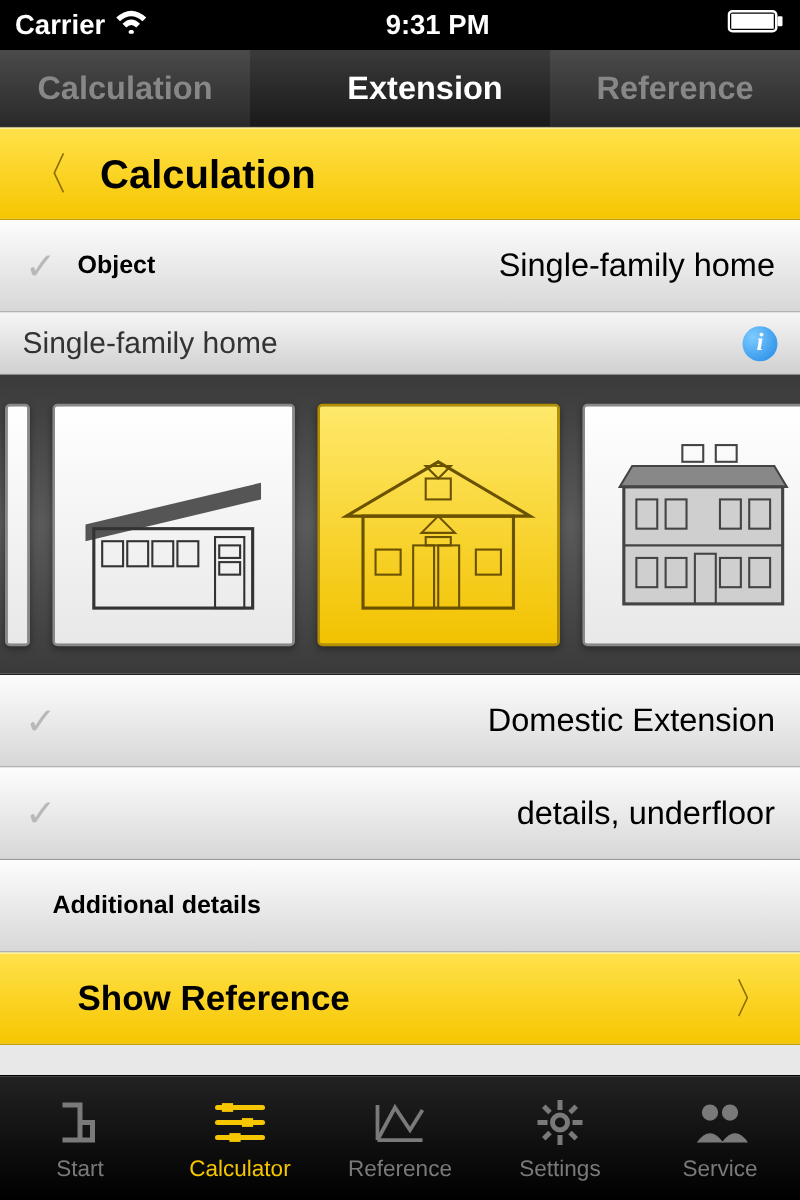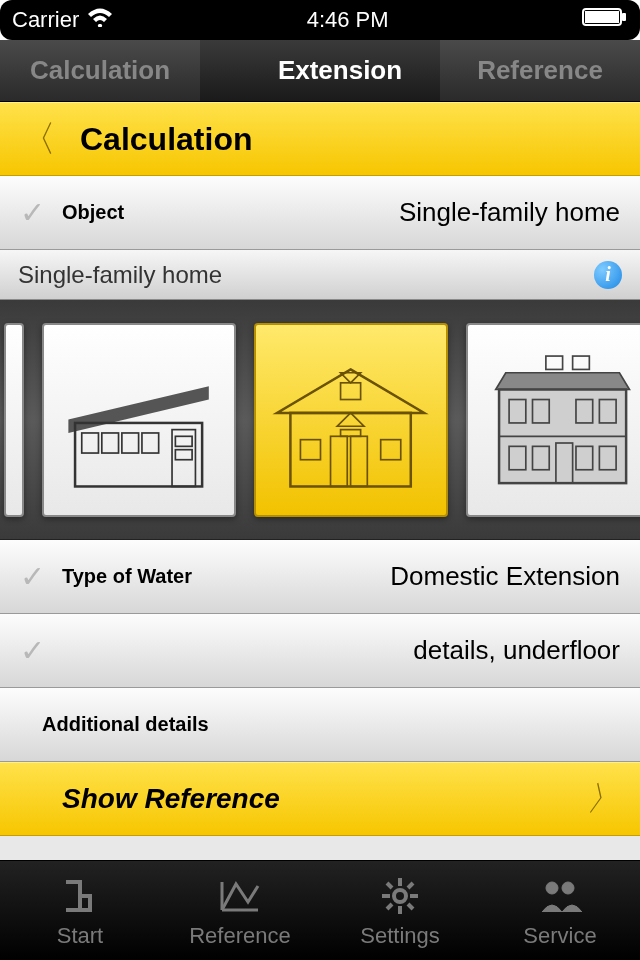--- a/index.html
+++ b/index.html
@@ -1,20 +1,20 @@
 <!DOCTYPE html>
 <html><head>
 <meta charset="utf-8">
 <style>
   * { box-sizing: border-box; margin: 0; padding: 0; }
   html, body { width: 640px; height: 960px; font-family: -apple-system, Helvetica, Arial, sans-serif; overflow: hidden; }
   body { display: flex; flex-direction: column; background: #fff; }
 
   
-  .status-bar { height: 40px; background: #000; color: #fff; display: flex; align-items: center; justify-content: space-between; padding: 0 12px; font-size: 22px; font-weight: 400; border-radius: 12px; }
+  .status-bar { height: 40px; background: #000; color: #fff; display: flex; align-items: center; justify-content: space-between; padding: 0 12px; font-size: 22px; font-weight: 700; }
   .status-left, .status-right { display: flex; align-items: center; gap: 8px; }
   .wifi-icon { display: inline-block; }
 
   
   .top-tabs { height: 62px; background: linear-gradient(#4a4a4a,#2a2a2a); display: flex; align-items: center; border-bottom: 1px solid #000; }
   .top-tab { flex: 1; text-align: center; font-size: 26px; font-weight: 700; color: #878787; height: 100%; display: flex; align-items: center; justify-content: center; }
   .top-tab.active { color: #fff; background: linear-gradient(#3a3a3a,#1a1a1a); padding-left: 40px; }
 
   
   .yellow-header { height: 74px; background: linear-gradient(#ffe14a,#f6c600); display: flex; align-items: center; padding: 0 20px; border-top: 1px solid #fff08a; border-bottom: 1px solid #c79e00; }
@@ -33,46 +33,46 @@
   .subheader .info { margin-left: auto; width: 28px; height: 28px; border-radius: 50%; background: radial-gradient(circle at 30% 30%, #7ecbff, #1e88e5); color: #fff; font-size: 20px; font-weight: 700; font-style: italic; display: flex; align-items: center; justify-content: center; font-family: Georgia, serif; }
 
   
   .carousel { height: 240px; background: linear-gradient(#3a3a3a,#5a5a5a 50%,#3a3a3a); display: flex; align-items: center; padding: 0 8px; gap: 18px; overflow: hidden; border-bottom: 1px solid #222; }
   .card { width: 194px; height: 194px; background: linear-gradient(#ffffff,#e8e8e8); border: 2px solid #888; border-radius: 4px; flex: 0 0 auto; display: flex; align-items: center; justify-content: center; box-shadow: 0 2px 6px rgba(0,0,0,0.4); }
   .card.partial-left { width: 20px; margin-left: -4px; }
   .card.selected { background: linear-gradient(#ffe96b,#f2c200); border-color: #b58f00; }
   .card svg { width: 88%; height: 88%; }
 
   
-  .yellow-row { height: 74px; background: linear-gradient(#ffe14a,#f6c600); display: flex; align-items: center; padding: 0 20px; border-top: 1px solid #fff08a; border-bottom: 1px solid #c79e00; font-style: italic; }
+  .yellow-row { height: 74px; background: linear-gradient(#ffe14a,#f6c600); display: flex; align-items: center; padding: 0 20px; border-top: 1px solid #fff08a; border-bottom: 1px solid #c79e00; }
   .yellow-row .label { font-size: 28px; font-weight: 700; color: #000; margin-left: 42px; }
   .yellow-row .chev { margin-left: auto; font-size: 34px; color: #8a6d00; }
 
   
   .tabbar { height: 100px; background: linear-gradient(#222,#000); display: flex; border-top: 1px solid #000; margin-top: auto; }
-  .tabbar .titem { flex: 1; display: flex; flex-direction: column; align-items: center; justify-content: center; color: #7a7a7a; font-size: 22px; gap: 4px; }
+  .tabbar .titem { flex: 1; display: flex; flex-direction: column; align-items: center; justify-content: center; color: #7a7a7a; font-size: 18px; gap: 4px; }
   .tabbar .titem.active { color: #f6c600; }
   .tabbar .ticon { height: 46px; display: flex; align-items: center; justify-content: center; }
   .tabbar svg { stroke: currentColor; fill: currentColor; }
 
   .spacer { flex: 1; background: #e8e8e8; }
 </style>
 </head>
 <body>
 
 <div class="status-bar">
   <div class="status-left">
     <span>Carrier</span>
     <span class="wifi-icon">
       <svg width="26" height="20" viewBox="0 0 26 20">
           <path d="M1 7 Q13 -4 25 7 L22 10 Q13 2 4 10 Z M6 12 Q13 5 20 12 L17 15 Q13 11 9 15 Z M12 17 a2 2 0 1 0 2 0 Z" fill="#fff"></path>
         </svg>
     </span>
   </div>
-  <span>4:46 PM</span>
+  <span>9:31 PM</span>
   <div class="status-right">
     <span>
       <svg width="46" height="20" viewBox="0 0 46 20">
           <rect x="1" y="2" width="38" height="16" rx="3" fill="none" stroke="#fff" stroke-width="2"></rect>
           <rect x="3" y="4" width="34" height="12" fill="#fff"></rect>
           <rect x="40" y="6" width="4" height="8" rx="1" fill="#fff"></rect>
         </svg>
     </span>
   </div>
 </div>
@@ -147,21 +147,20 @@
       <rect x="58" y="66" width="10" height="14" fill="none" stroke="#444"></rect>
         <rect x="72" y="66" width="10" height="14" fill="none" stroke="#444"></rect>
       <rect x="46" y="64" width="10" height="24" fill="none" stroke="#444"></rect>
     </svg>
   </div>
 
 </div>
 
 <div class="row">
   <span class="check">✓</span>
-  <span class="label">Type of Water</span>
   <span class="value">Domestic Extension</span>
 </div>
 
 <div class="row">
   <span class="check">✓</span>
   <span class="value">details, underfloor</span>
 </div>
 
 <div class="row indent">
   <span class="label">Additional details</span>
@@ -175,20 +174,35 @@
 <div class="spacer"></div>
 
 <div class="tabbar">
   <div class="titem">
     <span class="ticon">
       <svg width="40" height="40" viewBox="0 0 40 40">
           <path d="M6 6 h14 v28 h-14 M6 34 h24 v-14 h-10" fill="none" stroke-width="4"></path>
         </svg>
     </span>
     <span>Start</span>
+  </div>
+  <div class="titem active">
+    <span class="ticon">
+      <svg width="44" height="40" viewBox="0 0 44 40">
+          <g stroke-width="4" stroke-linecap="round">
+            <line x1="4" y1="8" x2="40" y2="8"></line>
+            <line x1="4" y1="20" x2="40" y2="20"></line>
+            <line x1="4" y1="32" x2="40" y2="32"></line>
+          </g>
+          <rect x="8" y="5" width="8" height="6"></rect>
+          <rect x="24" y="17" width="8" height="6"></rect>
+          <rect x="14" y="29" width="8" height="6"></rect>
+        </svg>
+    </span>
+    <span>Calculator</span>
   </div>
   <div class="titem">
     <span class="ticon">
       <svg width="44" height="40" viewBox="0 0 44 40">
           <path d="M4 34 L18 8 L30 26 L40 10" fill="none" stroke-width="3"></path>
           <line x1="4" y1="34" x2="40" y2="34" stroke-width="3"></line>
           <line x1="4" y1="6" x2="4" y2="34" stroke-width="3"></line>
         </svg>
     </span>
     <span>Reference</span>

